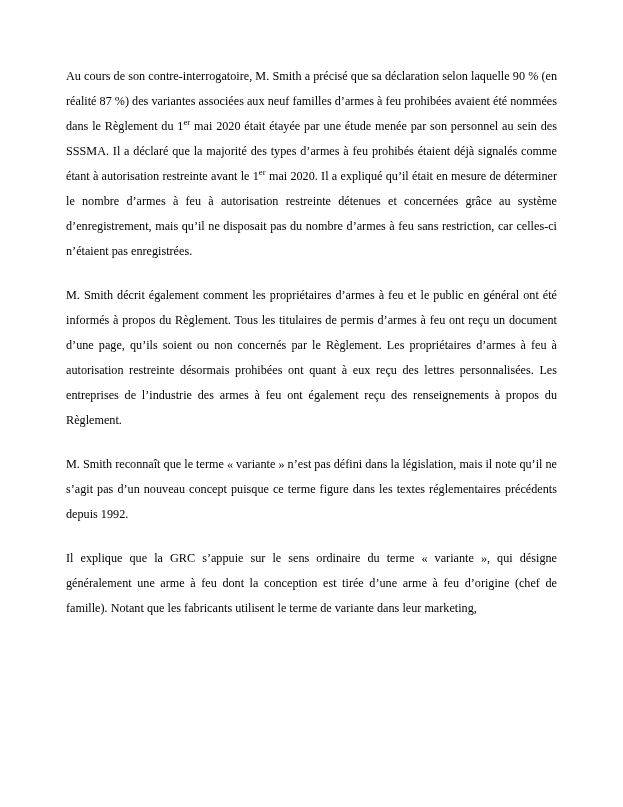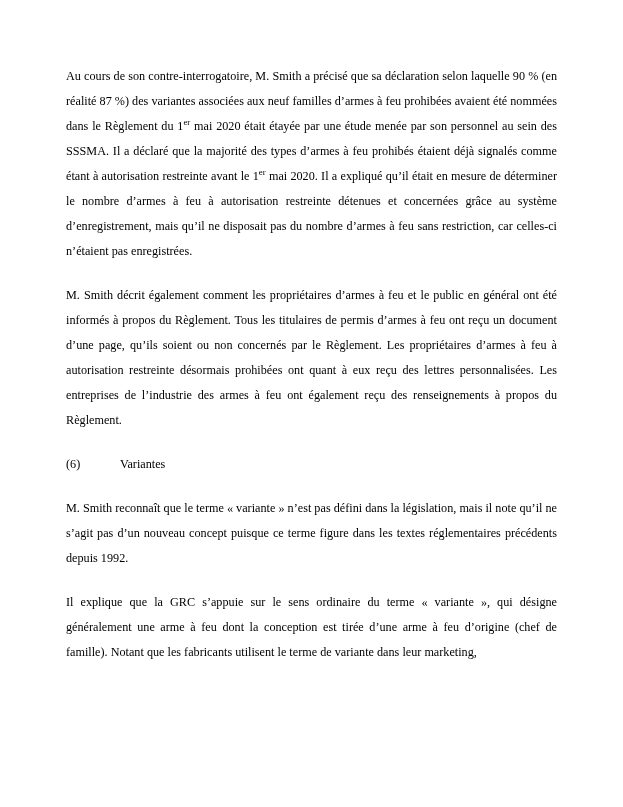--- a/index.html
+++ b/index.html
@@ -53,17 +53,16 @@
     line-height: 0;
   }
 </style>
 </head>
 <body>
 
 <div class="page">
   <div class="doc-body" id="doc-body">
       <div class="para"><span>Au cours de son contre-interrogatoire, M. Smith a précisé que sa déclaration selon laquelle 90 % (en réalité 87 %) des variantes associées aux neuf familles d’armes à feu prohibées avaient été nommées dans le Règlement du 1</span><sup>er</sup><span> mai 2020 était étayée par une étude menée par son personnel au sein des SSSMA. Il a déclaré que la majorité des types d’armes à feu prohibés étaient déjà signalés comme étant à autorisation restreinte avant le 1</span><sup>er</sup><span> mai 2020. Il a expliqué qu’il était en mesure de déterminer le nombre d’armes à feu à autorisation restreinte détenues et concernées grâce au système d’enregistrement, mais qu’il ne disposait pas du nombre d’armes à feu sans restriction, car celles-ci n’étaient pas enregistrées.</span></div>
       <div class="para"><span>M. Smith décrit également comment les propriétaires d’armes à feu et le public en général ont été informés à propos du Règlement.  Tous les titulaires de permis d’armes à feu ont reçu un document d’une page, qu’ils soient ou non concernés par le Règlement.  Les propriétaires d’armes à feu à autorisation restreinte désormais prohibées ont quant à eux reçu des lettres personnalisées.  Les entreprises de l’industrie des armes à feu ont également reçu des renseignements à propos du Règlement.</span></div>
-      <div class="para numbered tight"><span class="num-label">(6)</span><span>Variantes</span></div>
       <div class="para"><span>M. Smith reconnaît que le terme « variante » n’est pas défini dans la législation, mais il note qu’il ne s’agit pas d’un nouveau concept puisque ce terme figure dans les textes réglementaires précédents depuis 1992.</span></div>
       <div class="para"><span>Il explique que la GRC s’appuie sur le sens ordinaire du terme « variante », qui désigne généralement une arme à feu dont la conception est tirée d’une arme à feu d’origine (chef de famille). Notant que les fabricants utilisent le terme de variante dans leur marketing,</span></div>
     </div>
 </div>
 
 </body></html>

